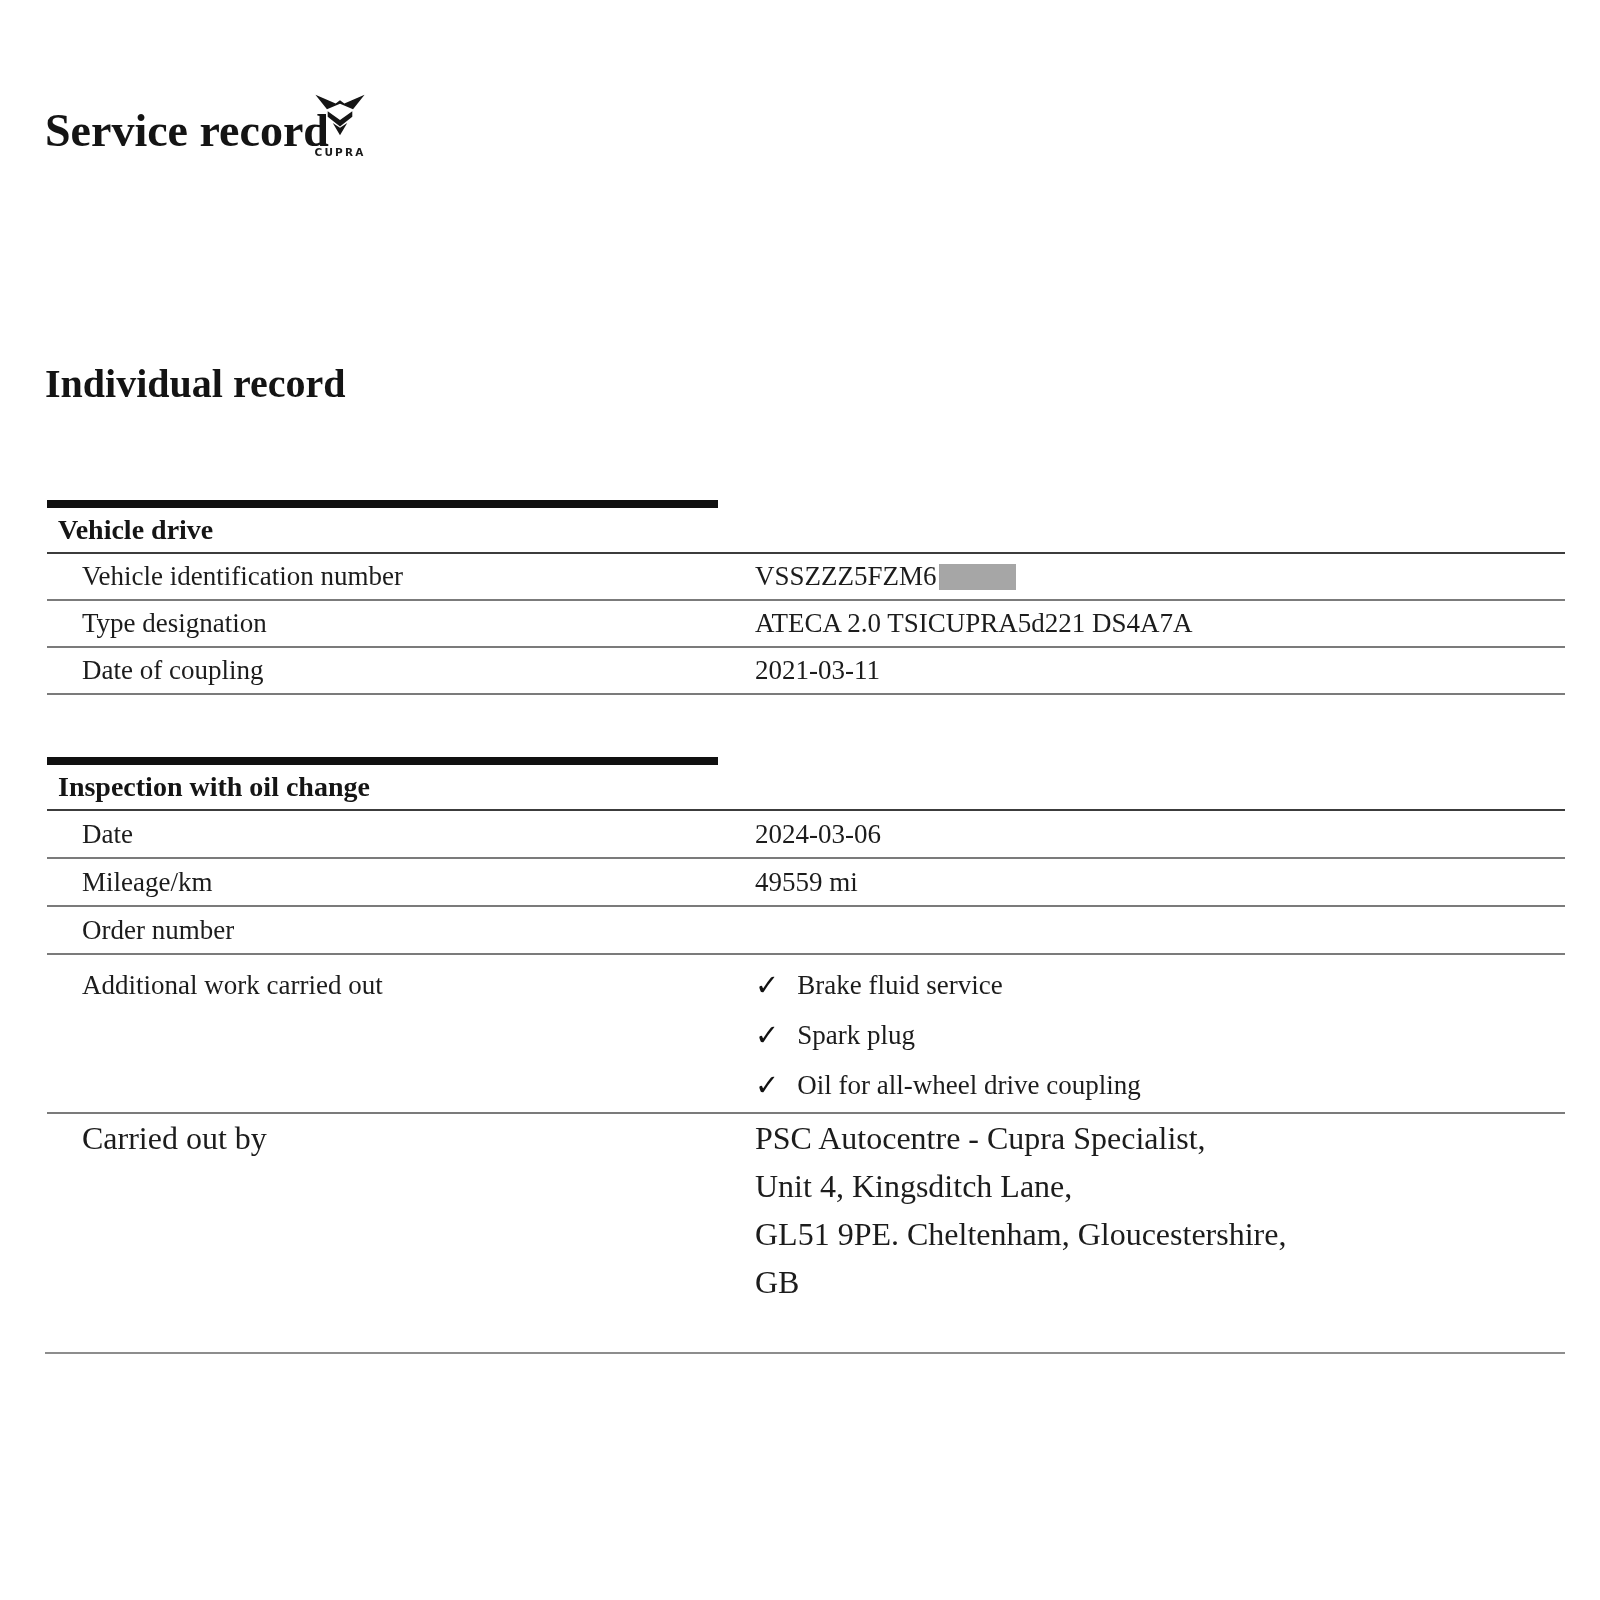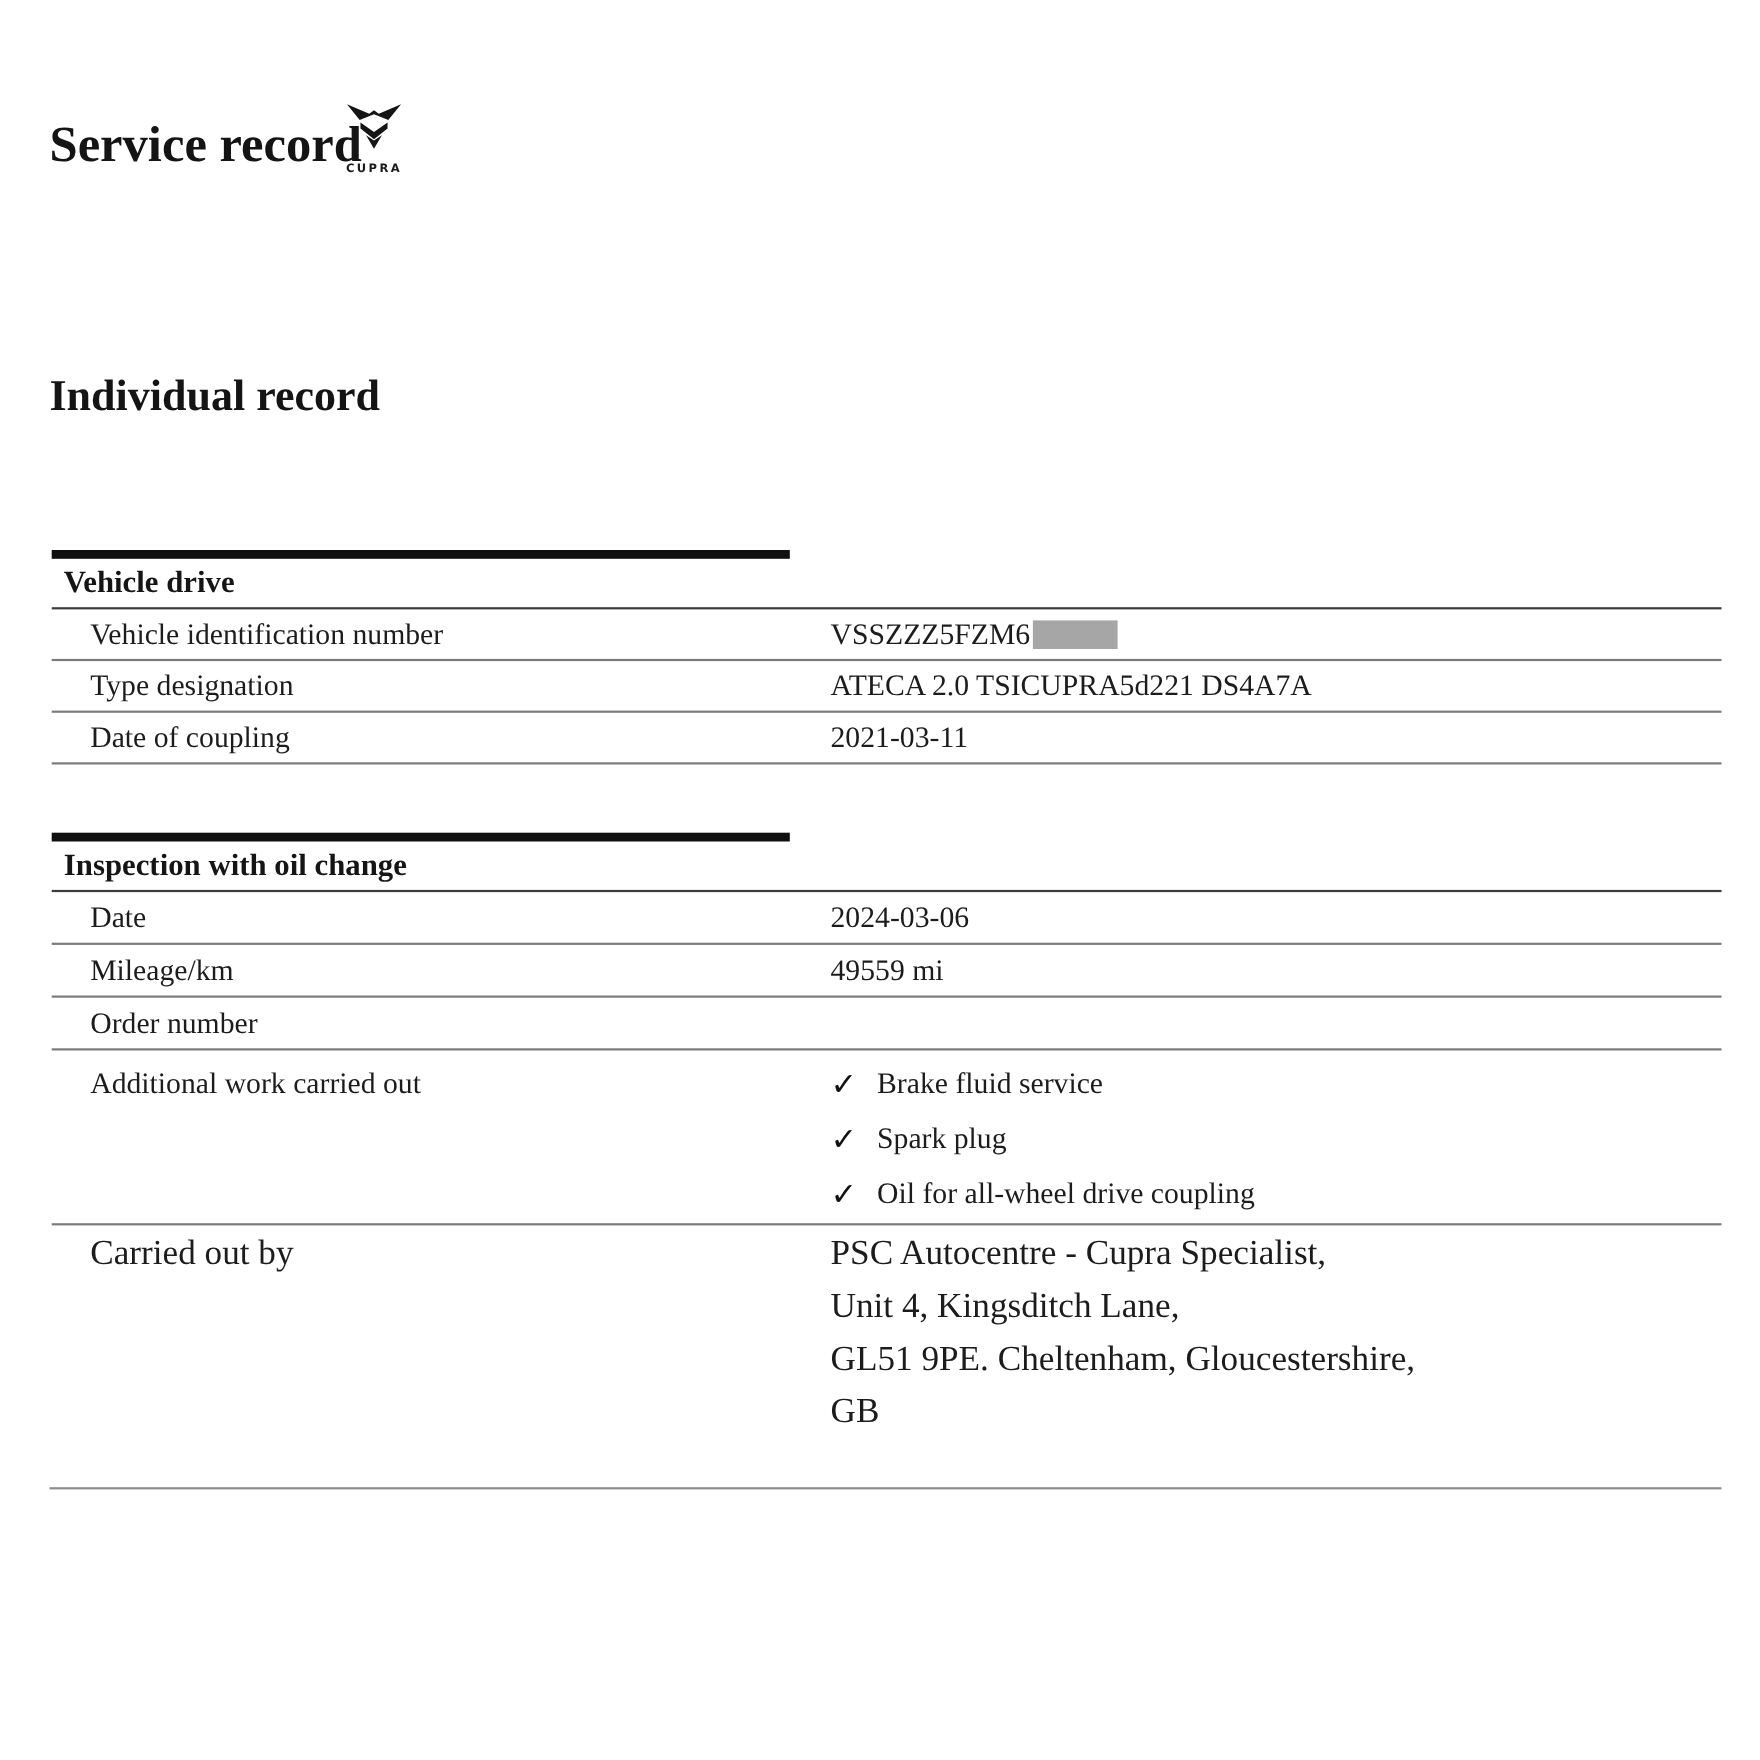--- a/index.html
+++ b/index.html
@@ -30,21 +30,21 @@
     left: 302px;
     top: 94px;
     width: 76px;
     text-align: center;
   }
   .logo svg { display: block; }
 
   .subtitle {
     position: absolute;
     left: 45px;
-    top: 340px;
+    top: 364px;
     font-size: 40px;
     font-weight: bold;
     line-height: 1;
     color: #141414;
   }
 
   .section {
     position: absolute;
     left: 47px;
     width: 1518px;

